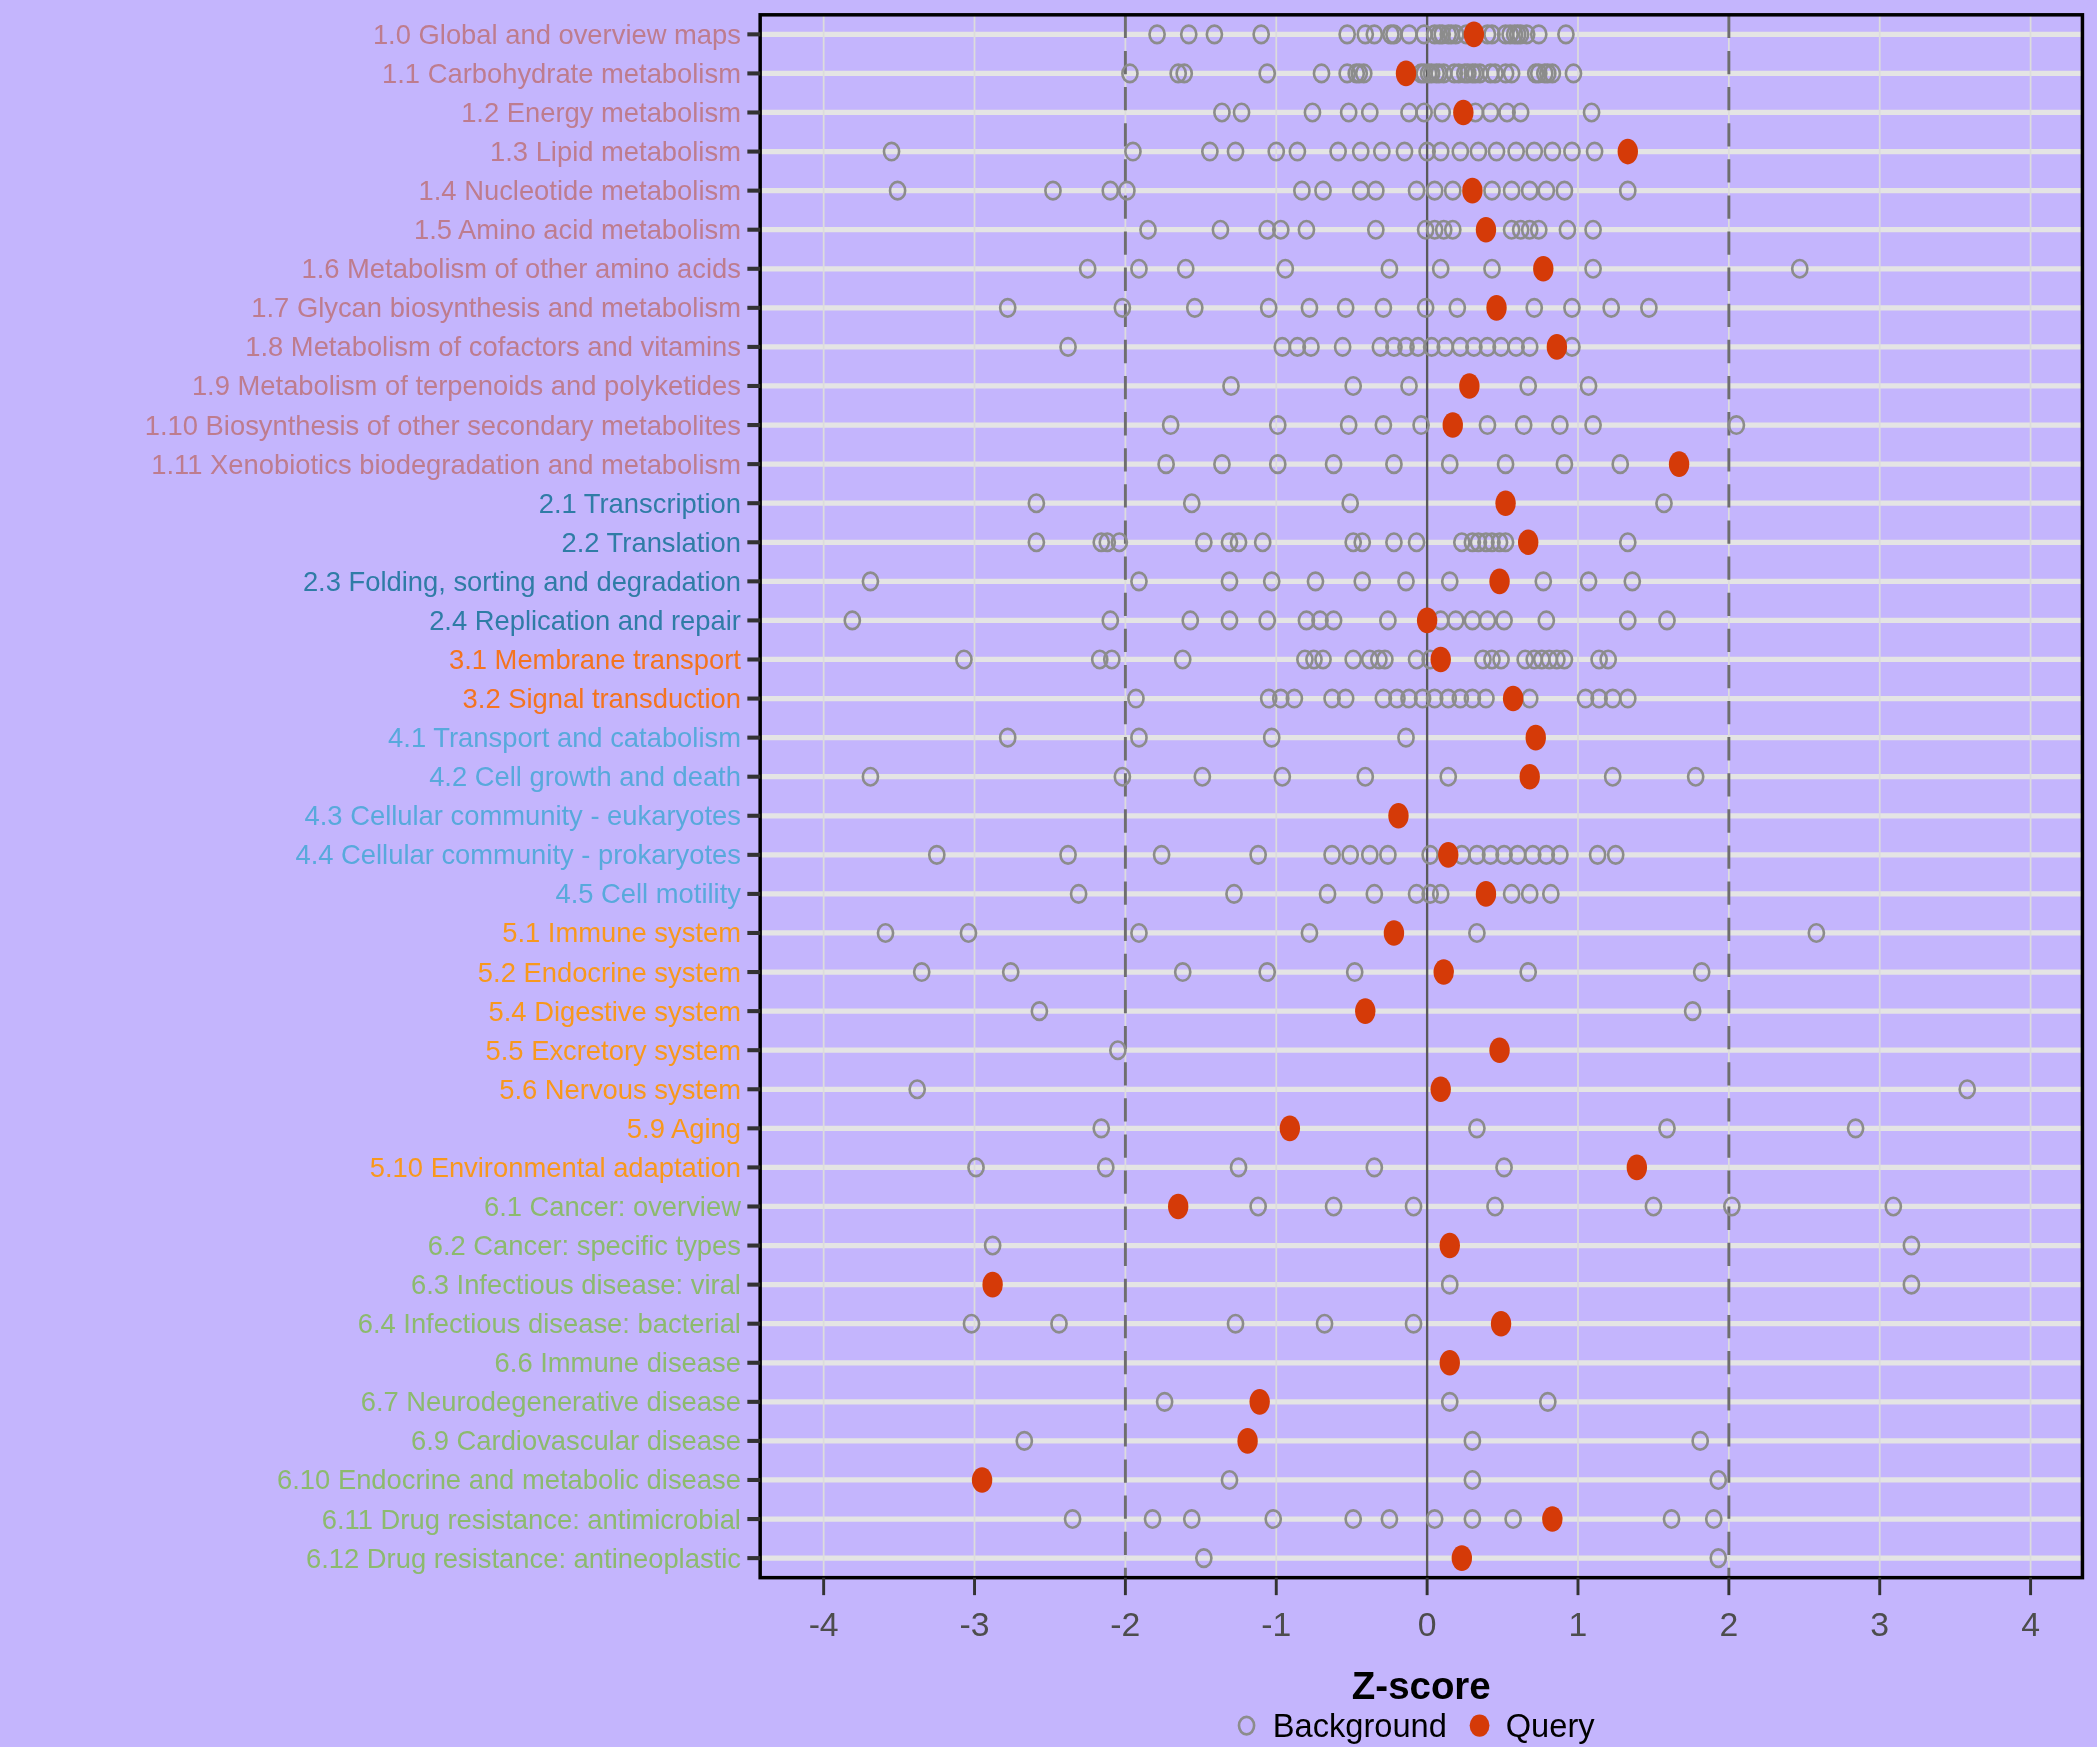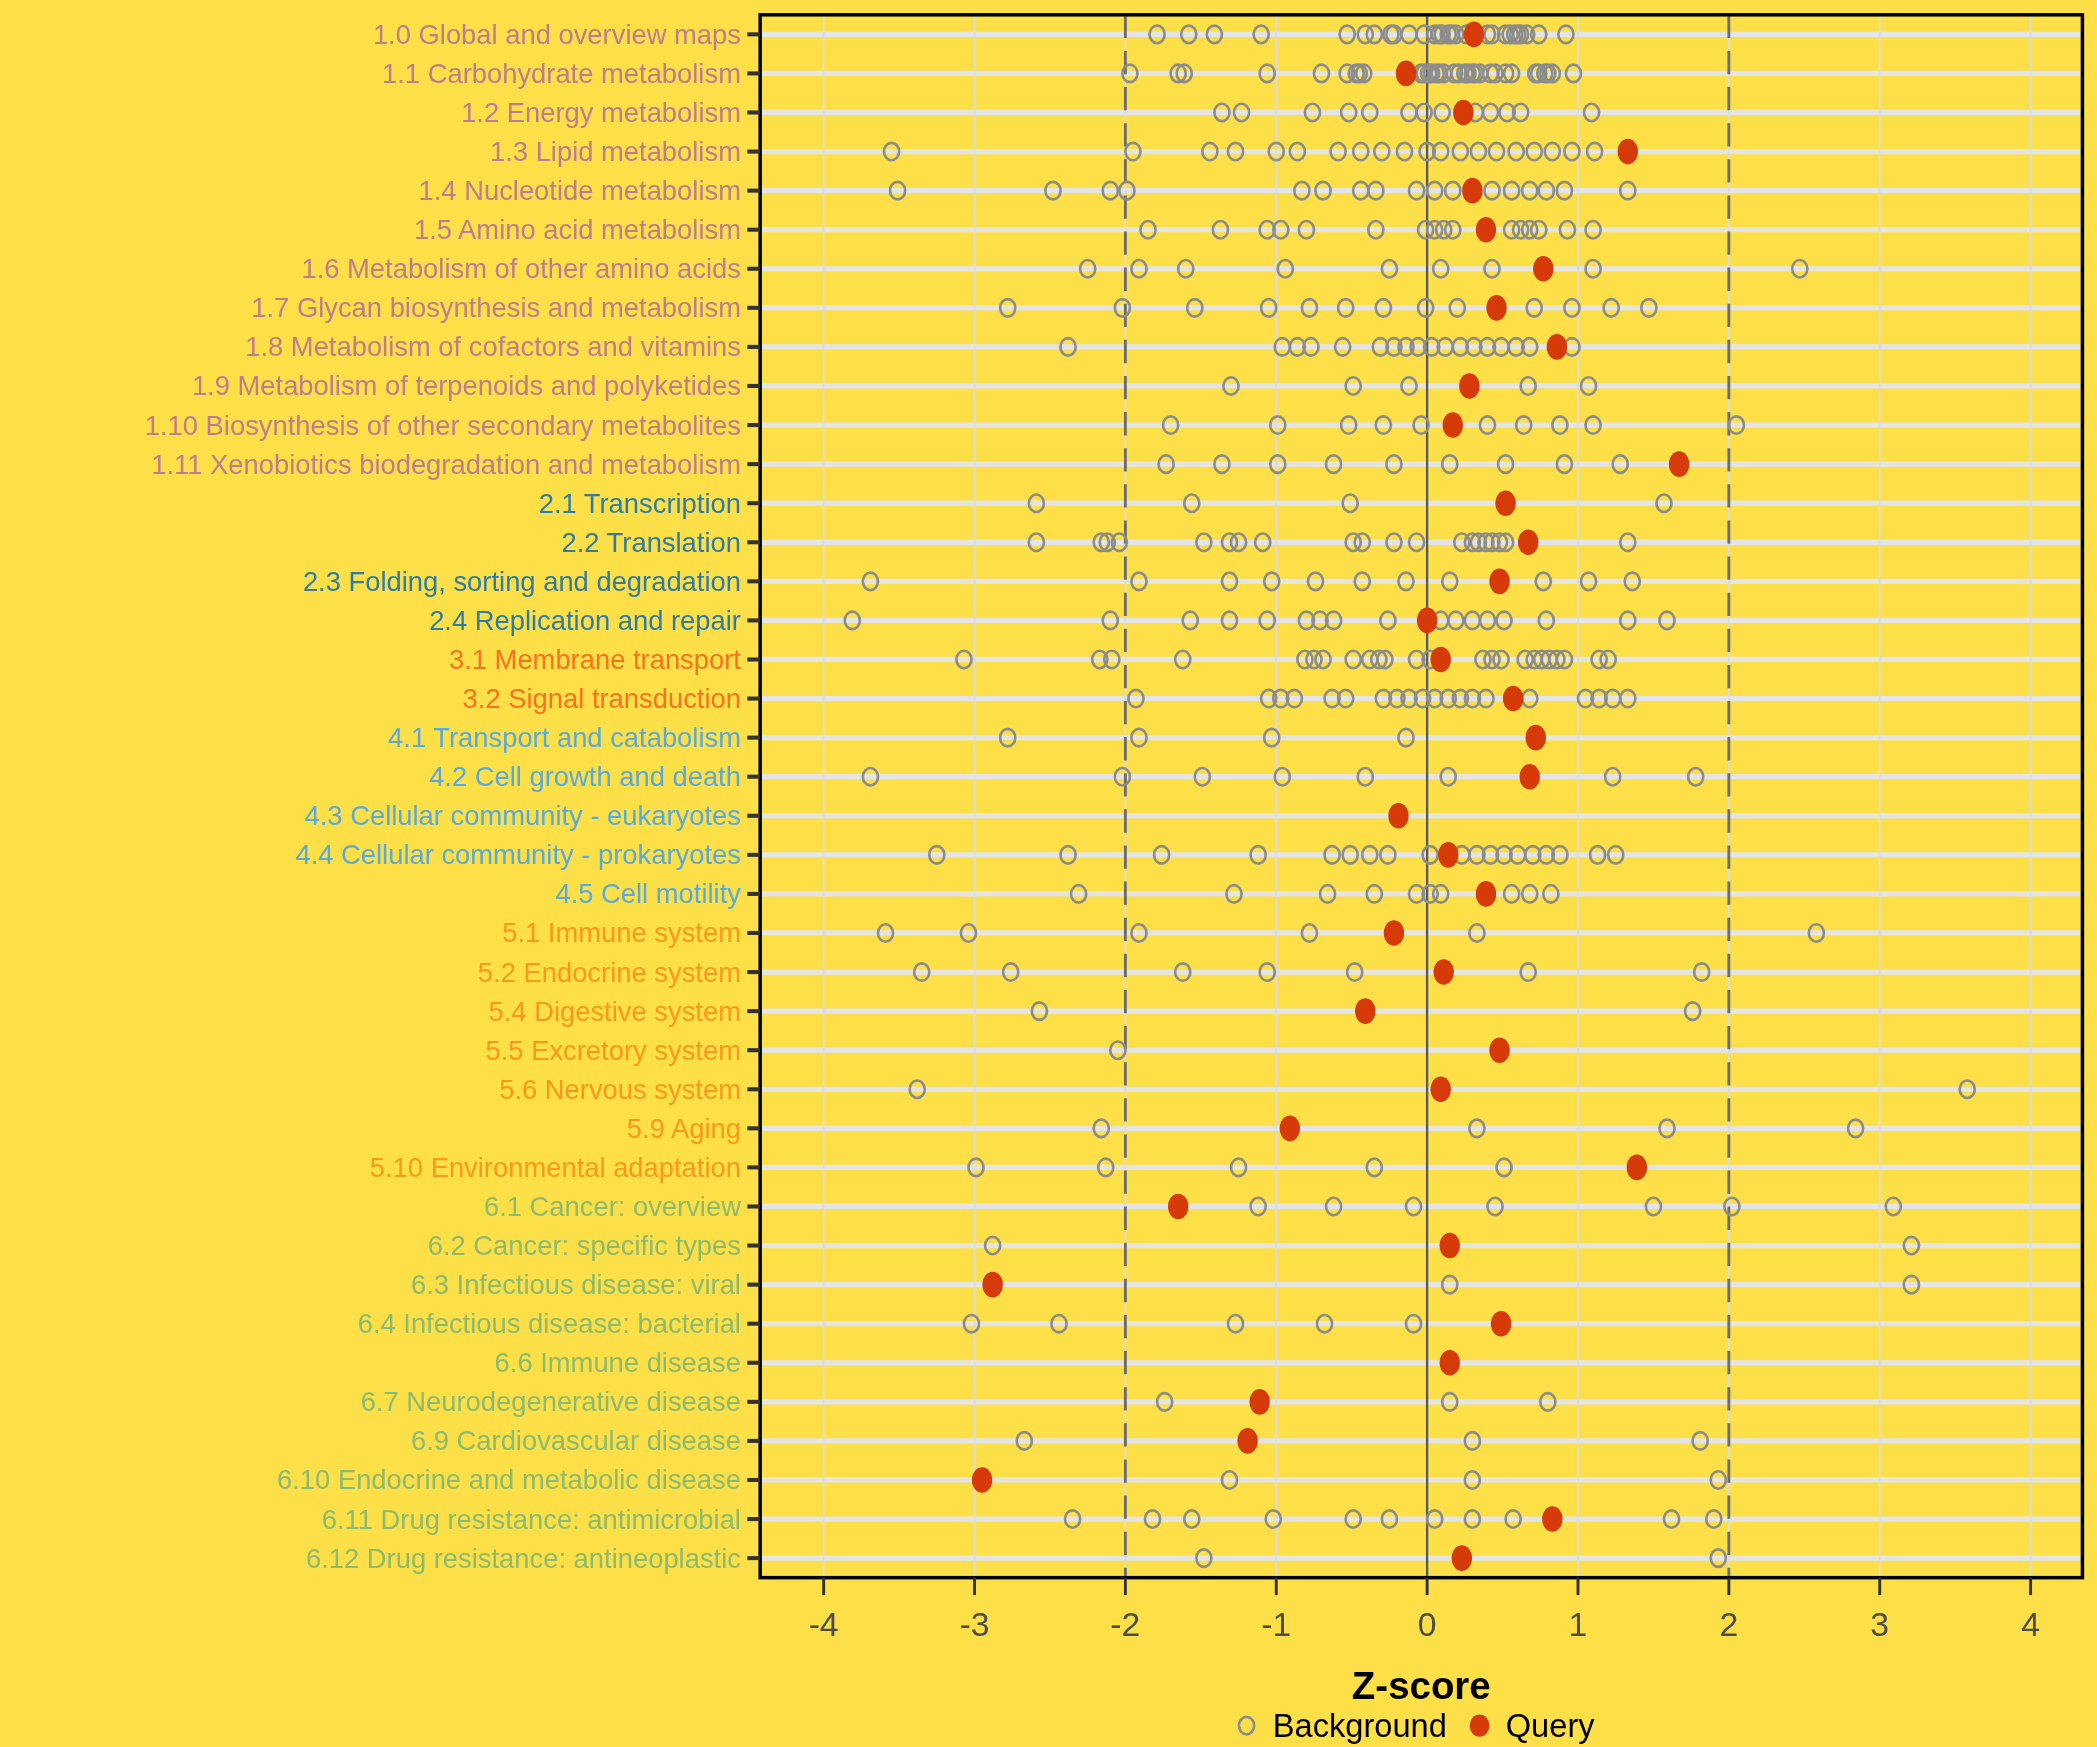--- a/index.html
+++ b/index.html
@@ -1,17 +1,17 @@
 <!DOCTYPE html>
 <html style="font-size:9.3px"><head>
 <meta charset="utf-8">
 <style>
   html,body{margin:0;padding:0;background:#ffffff;}
   body{font-family:"Liberation Sans", sans-serif;}
-  #stage{position:relative;width:2097px;height:1748px;background:#fde047;overflow:hidden;text-align:right;}
+  #stage{position:relative;width:2097px;height:1748px;background:#c4b5fd;overflow:hidden;text-align:right;}
   svg{display:block;}
   text{font-family:"Liberation Sans", sans-serif;}
 </style>
 </head>
 <body>
 
 <div id="stage">
   <svg id="plot" width="2097" height="1748" viewBox="0 0 3600 3000">
       <line x1="1305" x2="3575" y1="58.5375" y2="58.5375" stroke="#E4E4E4" stroke-width="9"></line>
       <line x1="1305" x2="3575" y1="125.61250000000001" y2="125.61250000000001" stroke="#E4E4E4" stroke-width="9"></line>

